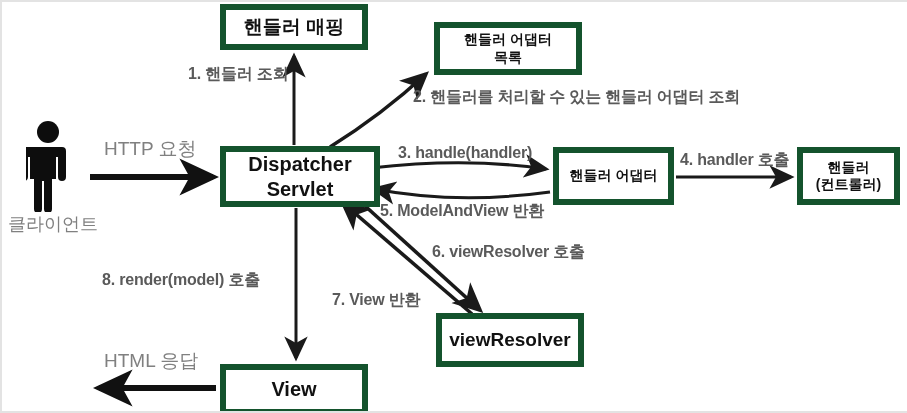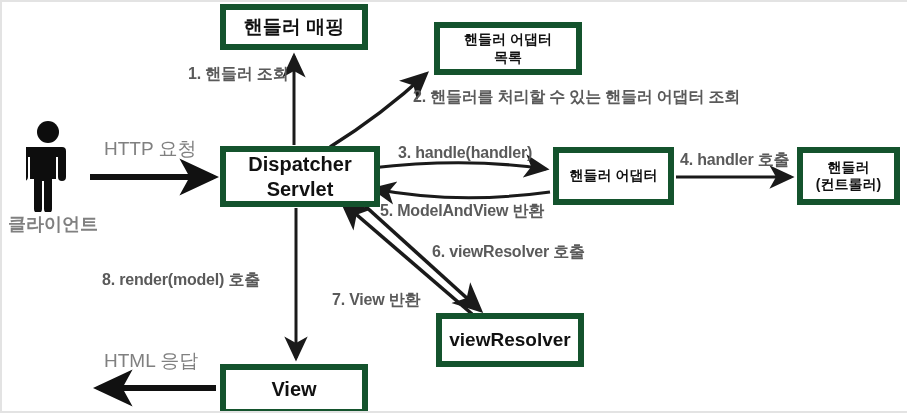--- a/index.html
+++ b/index.html
@@ -59,21 +59,21 @@
     position: absolute;
     color: #808080;
     font-weight: normal;
     font-size: 19px;
     white-space: nowrap;
     text-align: right;
   }
   .actor-label {
     position: absolute;
     color: #808080;
-    font-weight: bold;
+    font-weight: normal;
     font-size: 18px;
     white-space: nowrap;
   }
   #client-icon {
     position: absolute;
     left: 24px;
     top: 118px;
     width: 44px;
     height: 92px;
   }

